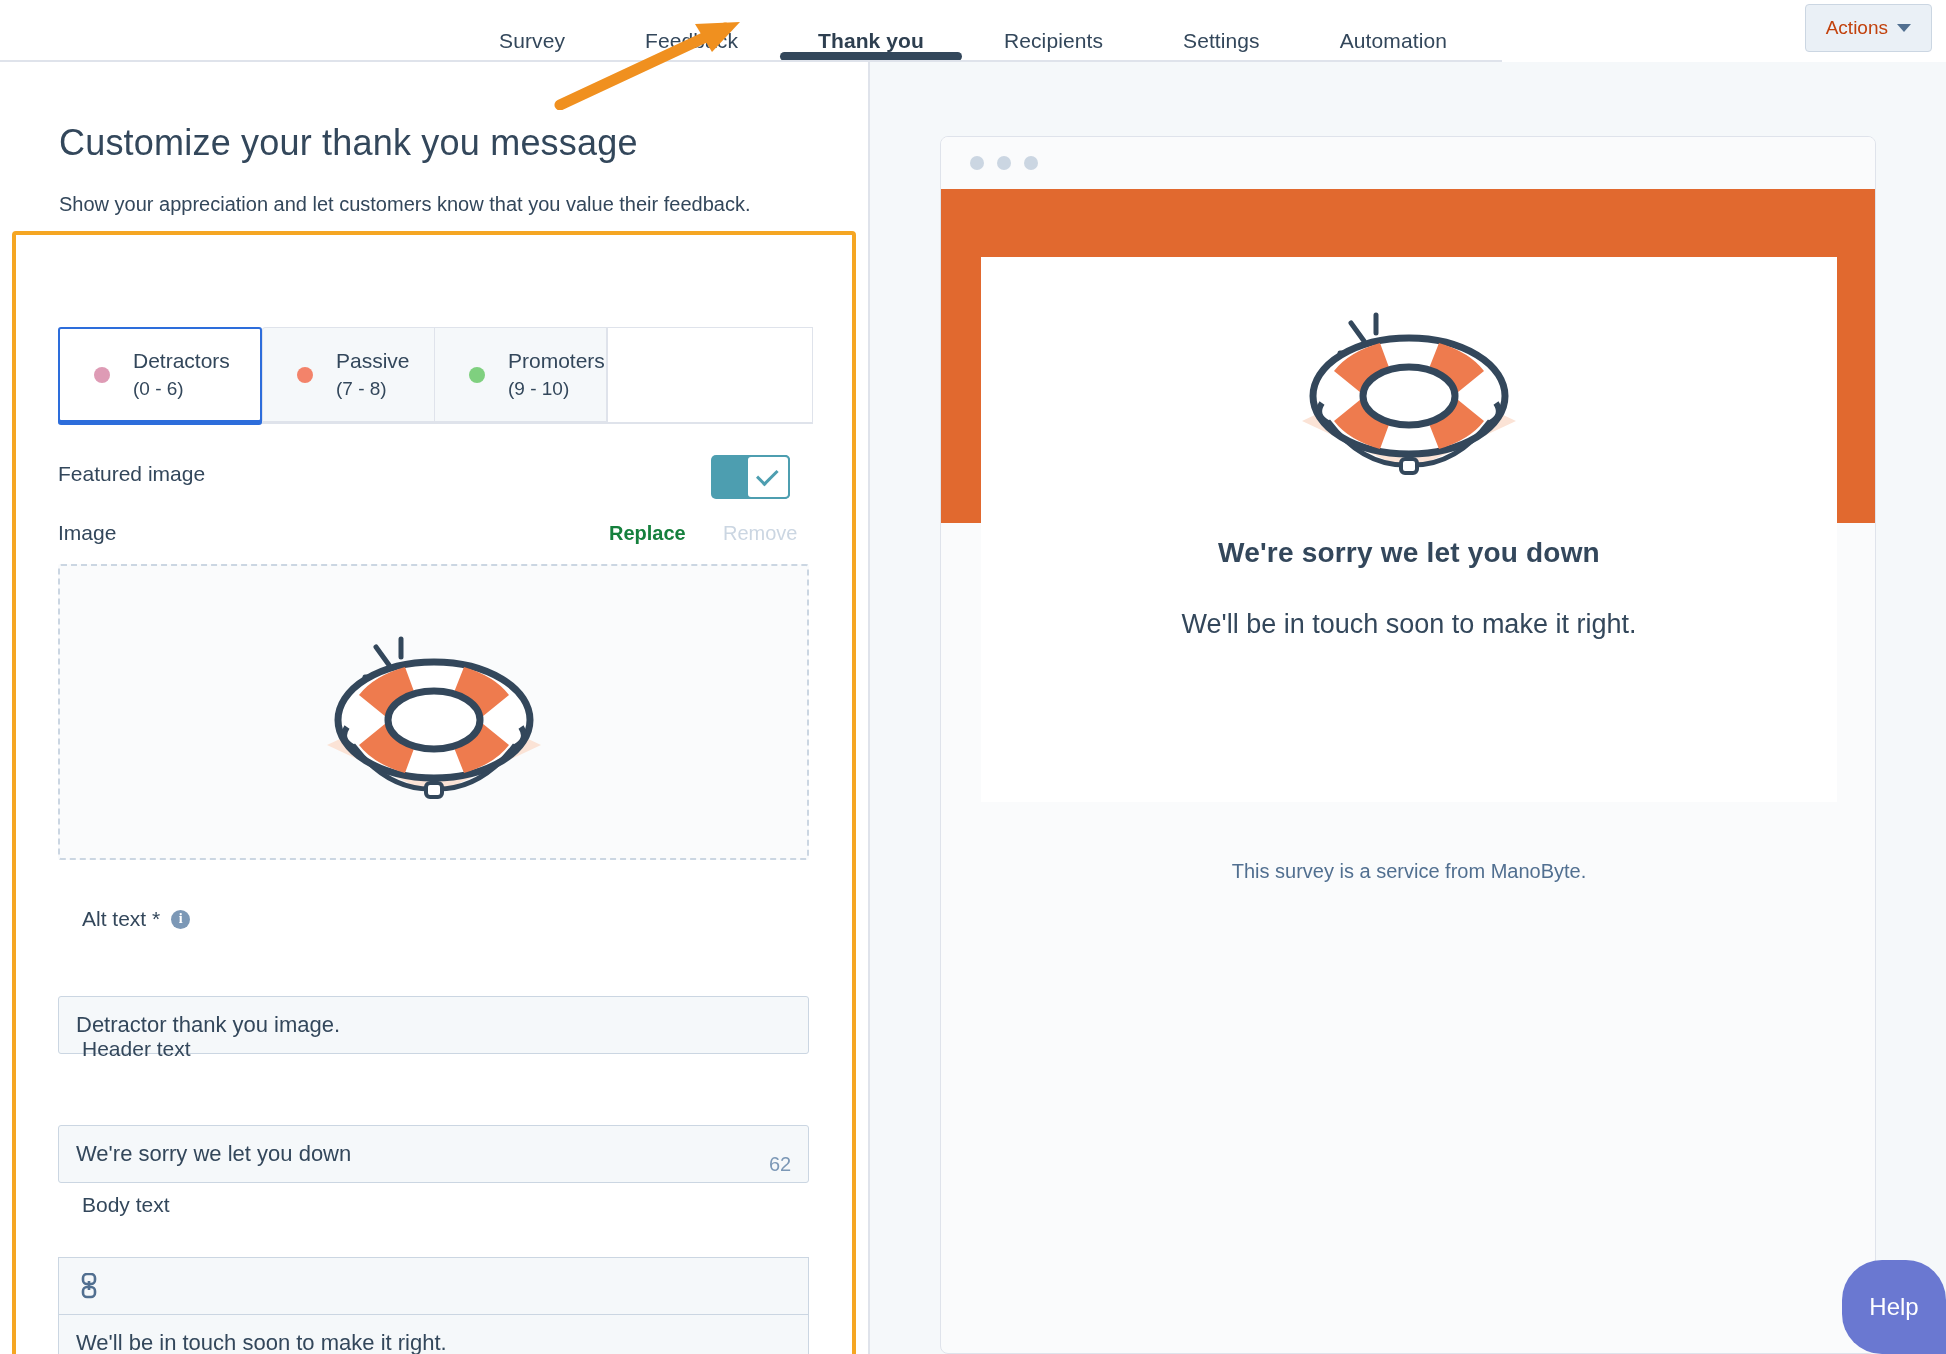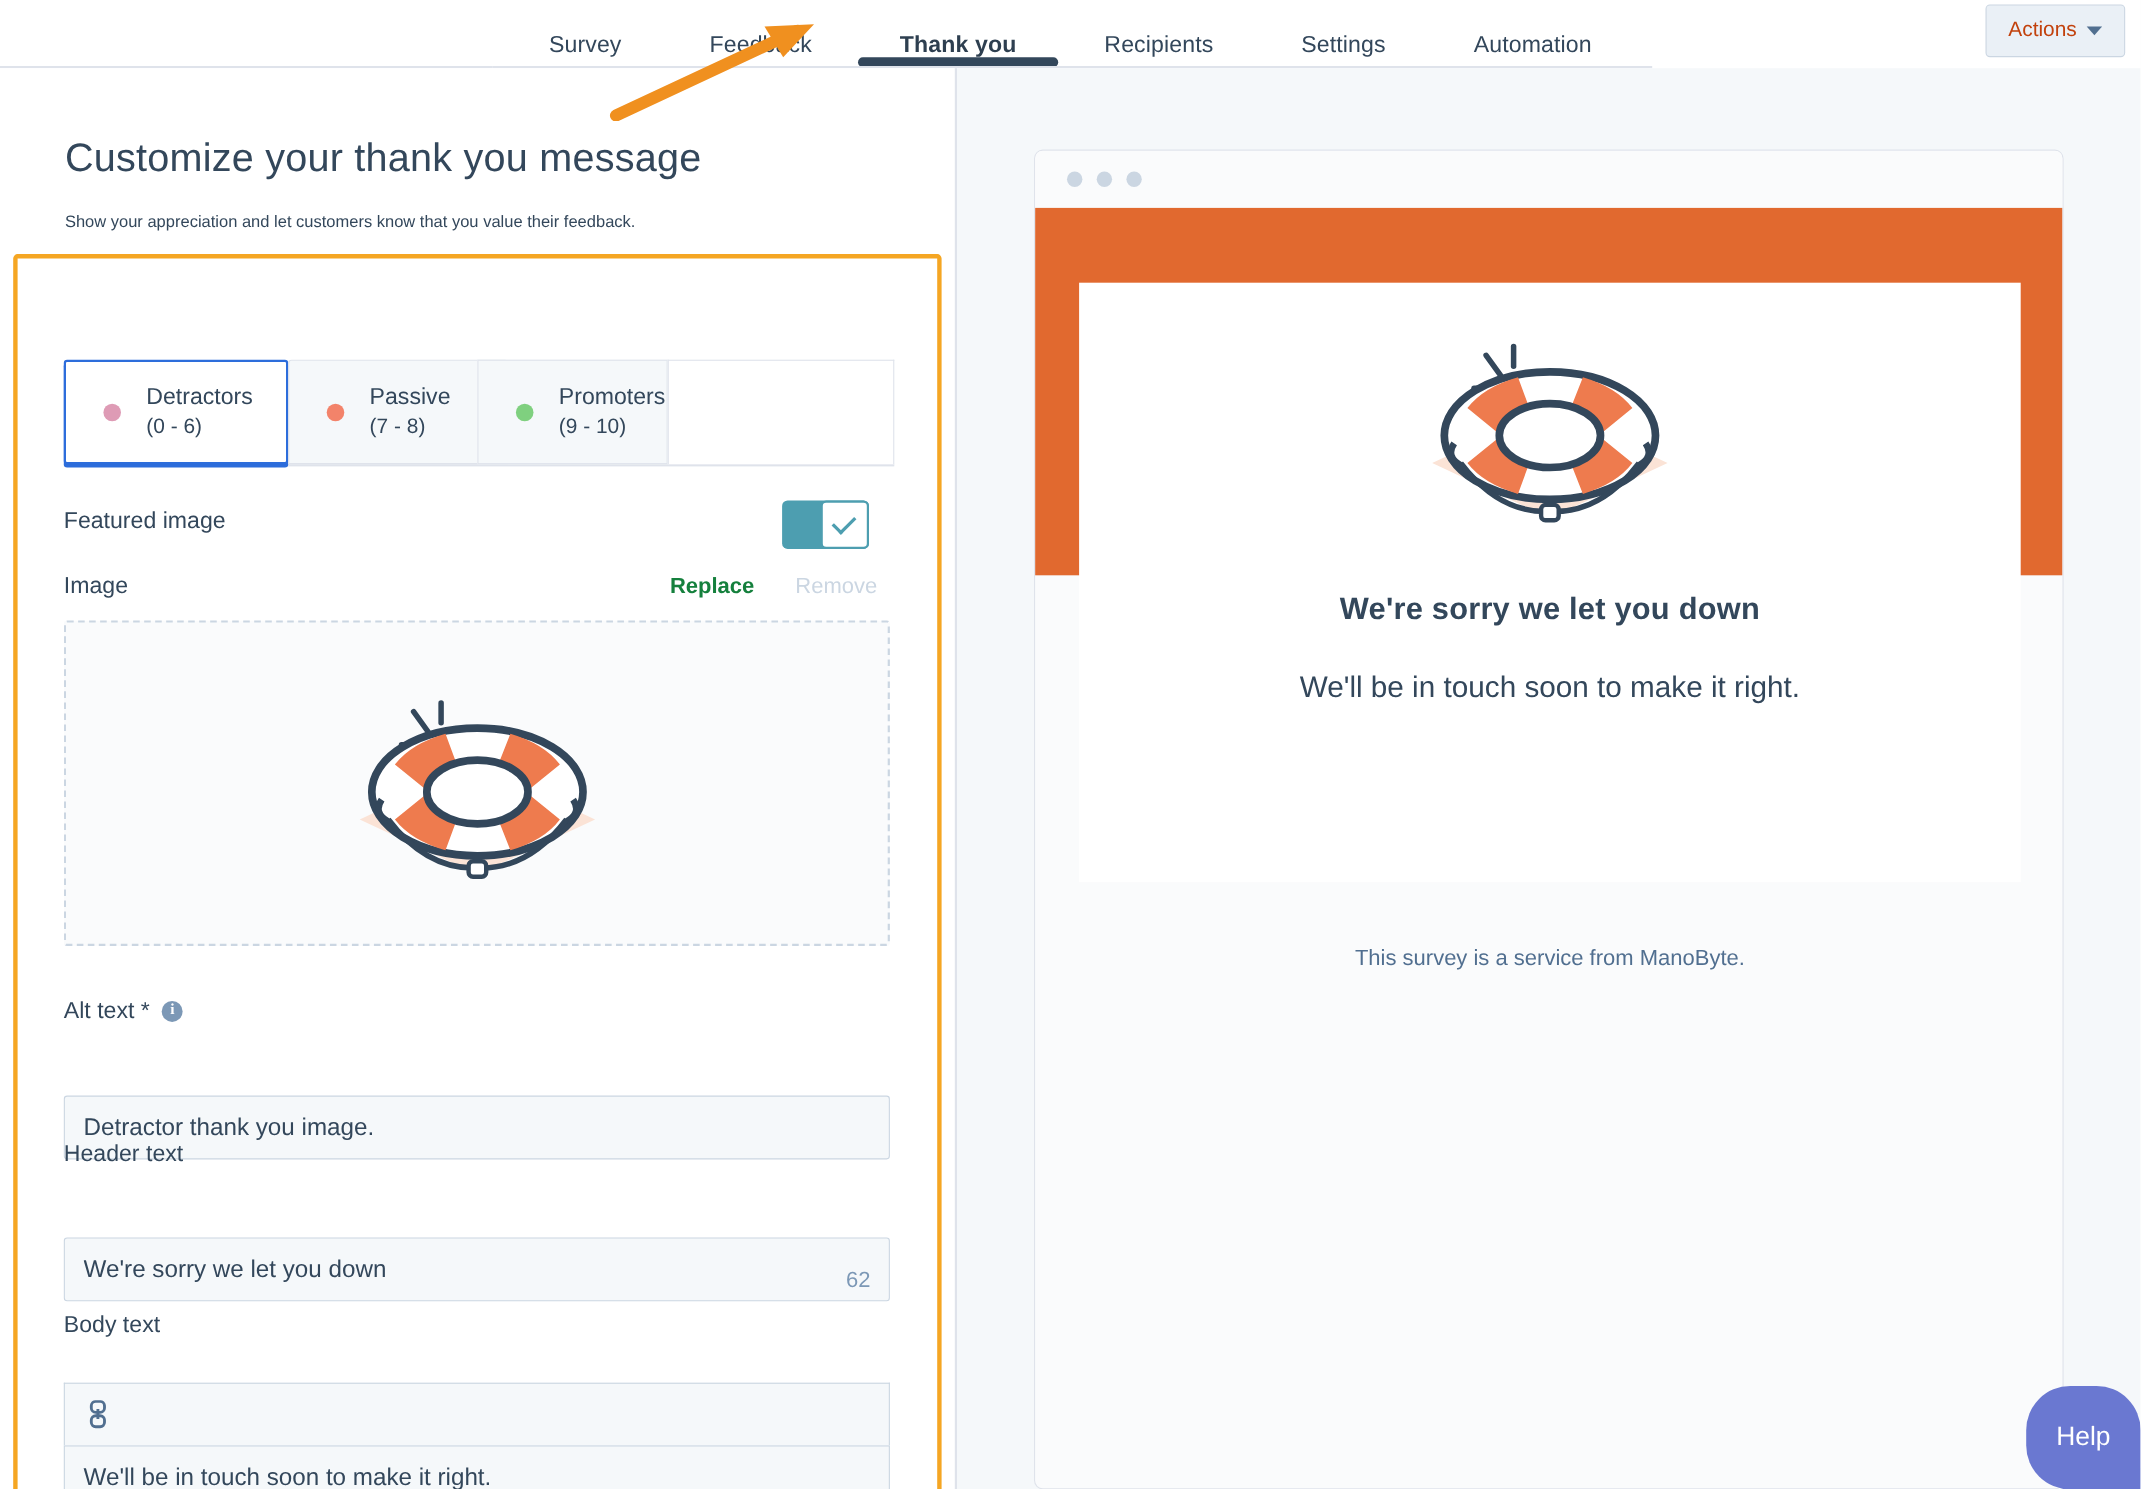--- a/index.html
+++ b/index.html
@@ -58,21 +58,21 @@
     background: #f5f8fa;
   }
 
   
   .page-title {
     position: absolute; left: 59px; top: 60px;
     font-size: 36px; font-weight: normal; color: #33475b; letter-spacing: .2px;
   }
   .page-sub {
     position: absolute; left: 59px; top: 131px;
-    font-size: 15px; color: #33475b;
+    font-size: 20px; color: #33475b;
   }
 
   
   .highlight-box {
     position: absolute; left: 12px; top: 169px; width: 844px; height: 1142px;
     border: 4px solid #f5a623; border-radius: 4px; pointer-events: none;
   }
 
   
   .seg-tabs { position: absolute; left: 58px; top: 265px; width: 755px; height: 97px; }
@@ -122,21 +122,21 @@
   .link-remove {
     position: absolute; left: 723px; top: 460px; font-size: 20px; color: #cbd6e2; cursor: default;
   }
 
   .image-dropzone {
     position: absolute; left: 58px; top: 502px; width: 751px; height: 296px;
     border: 2px dashed #cbd6e2; border-radius: 3px; background: #fafbfc;
     display: flex; align-items: center; justify-content: center;
   }
 
-  .field-label { position: absolute; font-size: 21px; color: #33475b; }
+  .field-label { position: absolute; font-size: 21px; color: #33475b; margin-left: 24px; }
   .info-icon {
     display: inline-flex; align-items: center; justify-content: center;
     width: 19px; height: 19px; border-radius: 50%; background: #7c98b6;
     color: #fff; font-size: 14px; font-weight: bold; font-family: "Liberation Serif", serif;
     vertical-align: 3px; margin-left: 11px;
   }
   .text-input {
     position: absolute; background: #f5f8fa; border: 1px solid #cbd6e2;
     border-radius: 3px; font-size: 22px; color: #33475b;
     font-family: "Liberation Sans", sans-serif;

